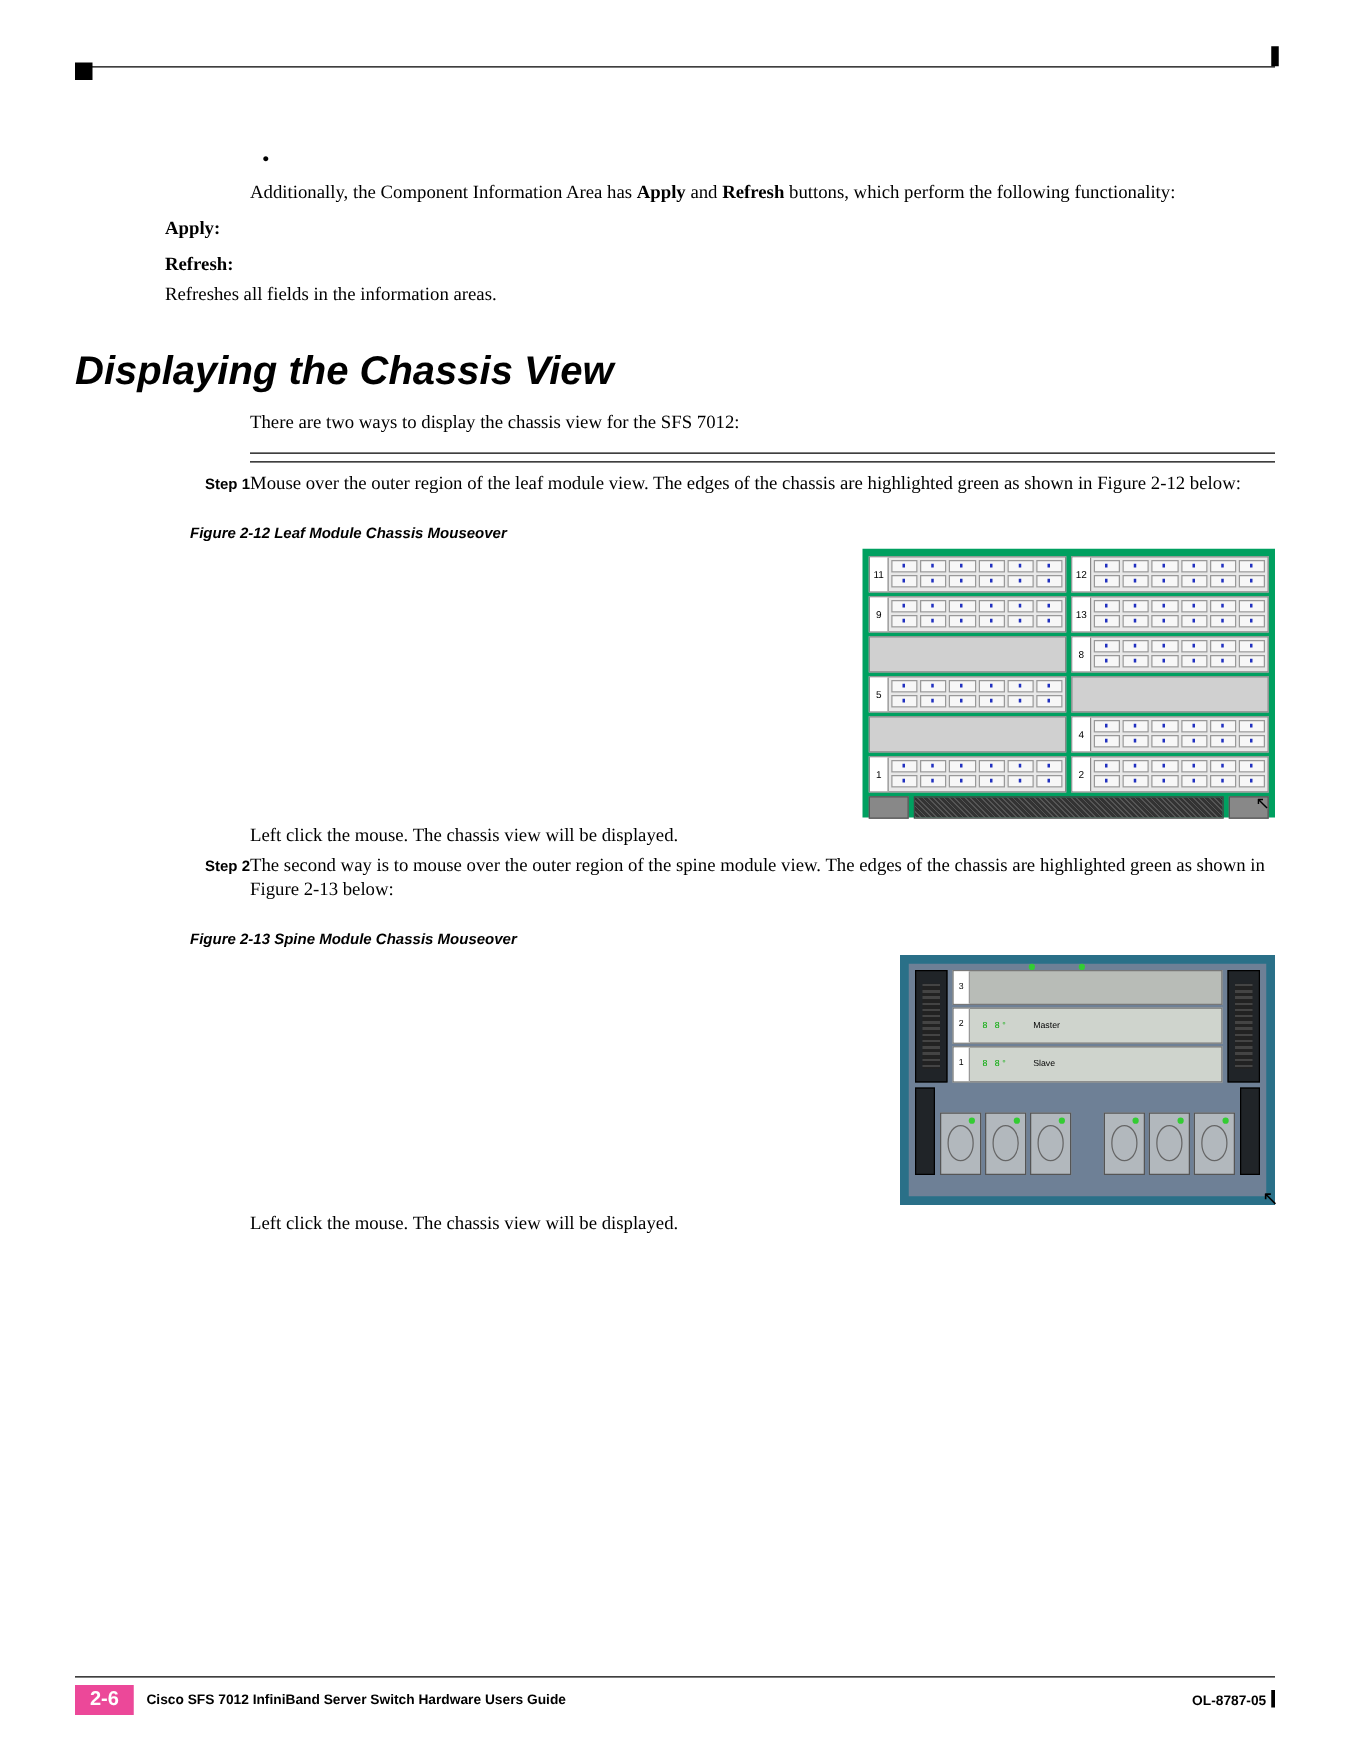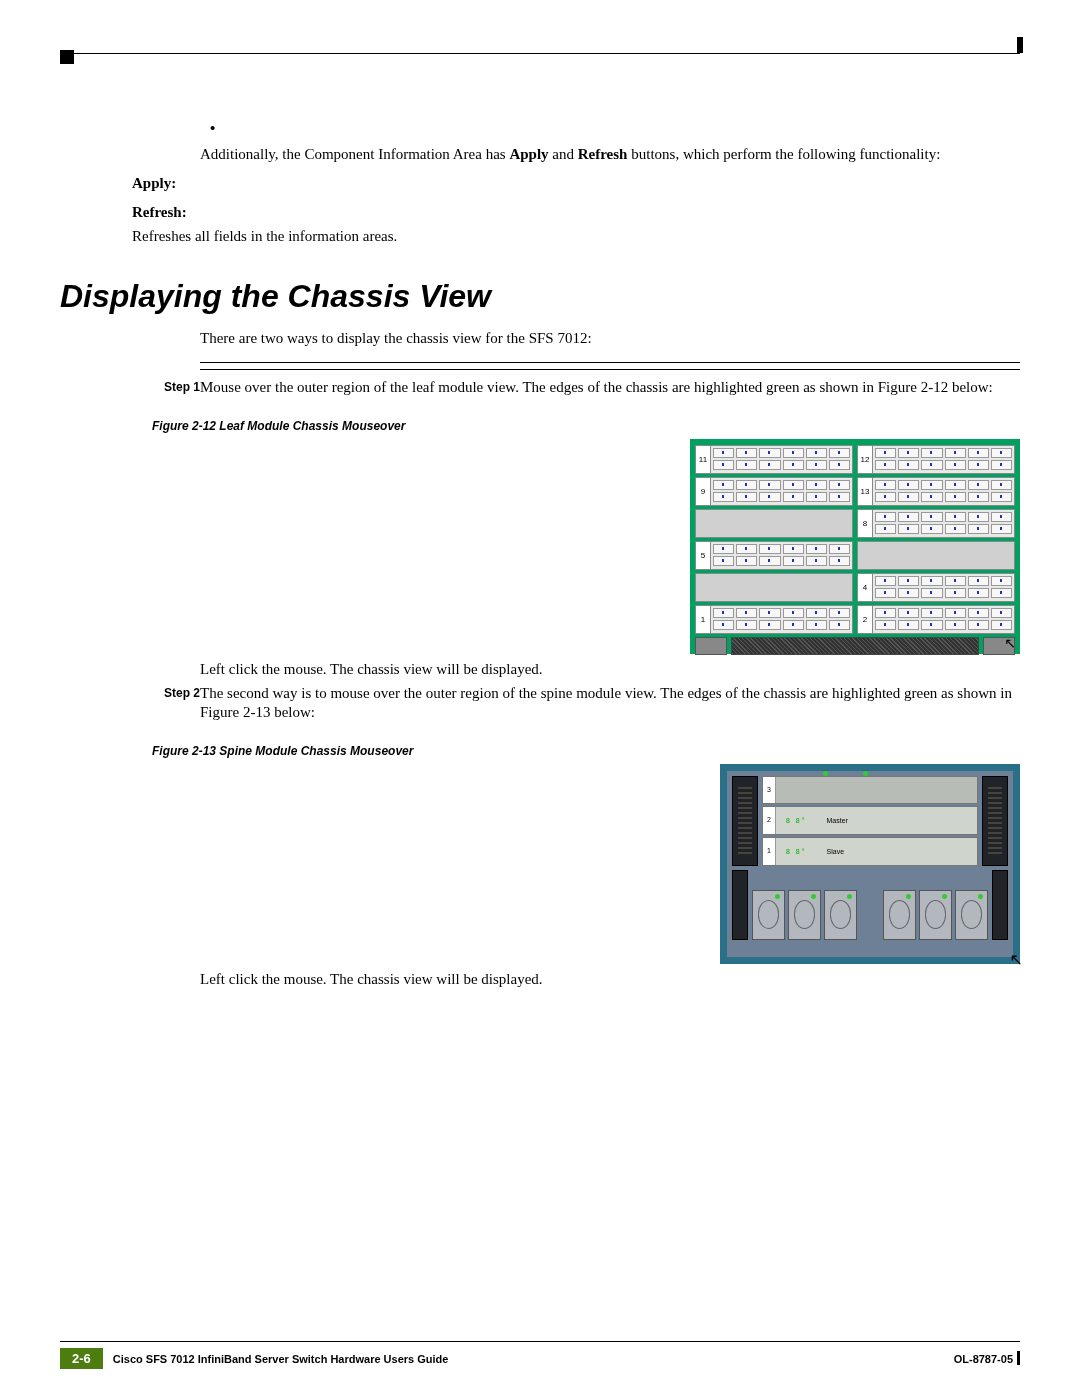--- a/index.html
+++ b/index.html
@@ -325,24 +325,24 @@
   .footer .line {
     border-top: 1px solid #000;
     height: 6px;
   }
   .footer .row {
     display: flex;
     align-items: center;
     gap: 10px;
   }
   .footer .pagebox {
-    background: #4d7c0f;
+    background: #ec4899;
     color: #fff;
     font-family: Arial, sans-serif;
-    font-size: 13px;
+    font-size: 16px;
     font-weight: bold;
     padding: 3px 12px;
   }
   .footer .title {
     font-family: Arial, sans-serif;
     font-size: 11px;
     font-weight: bold;
     flex: 1;
   }
   .footer .docid {

